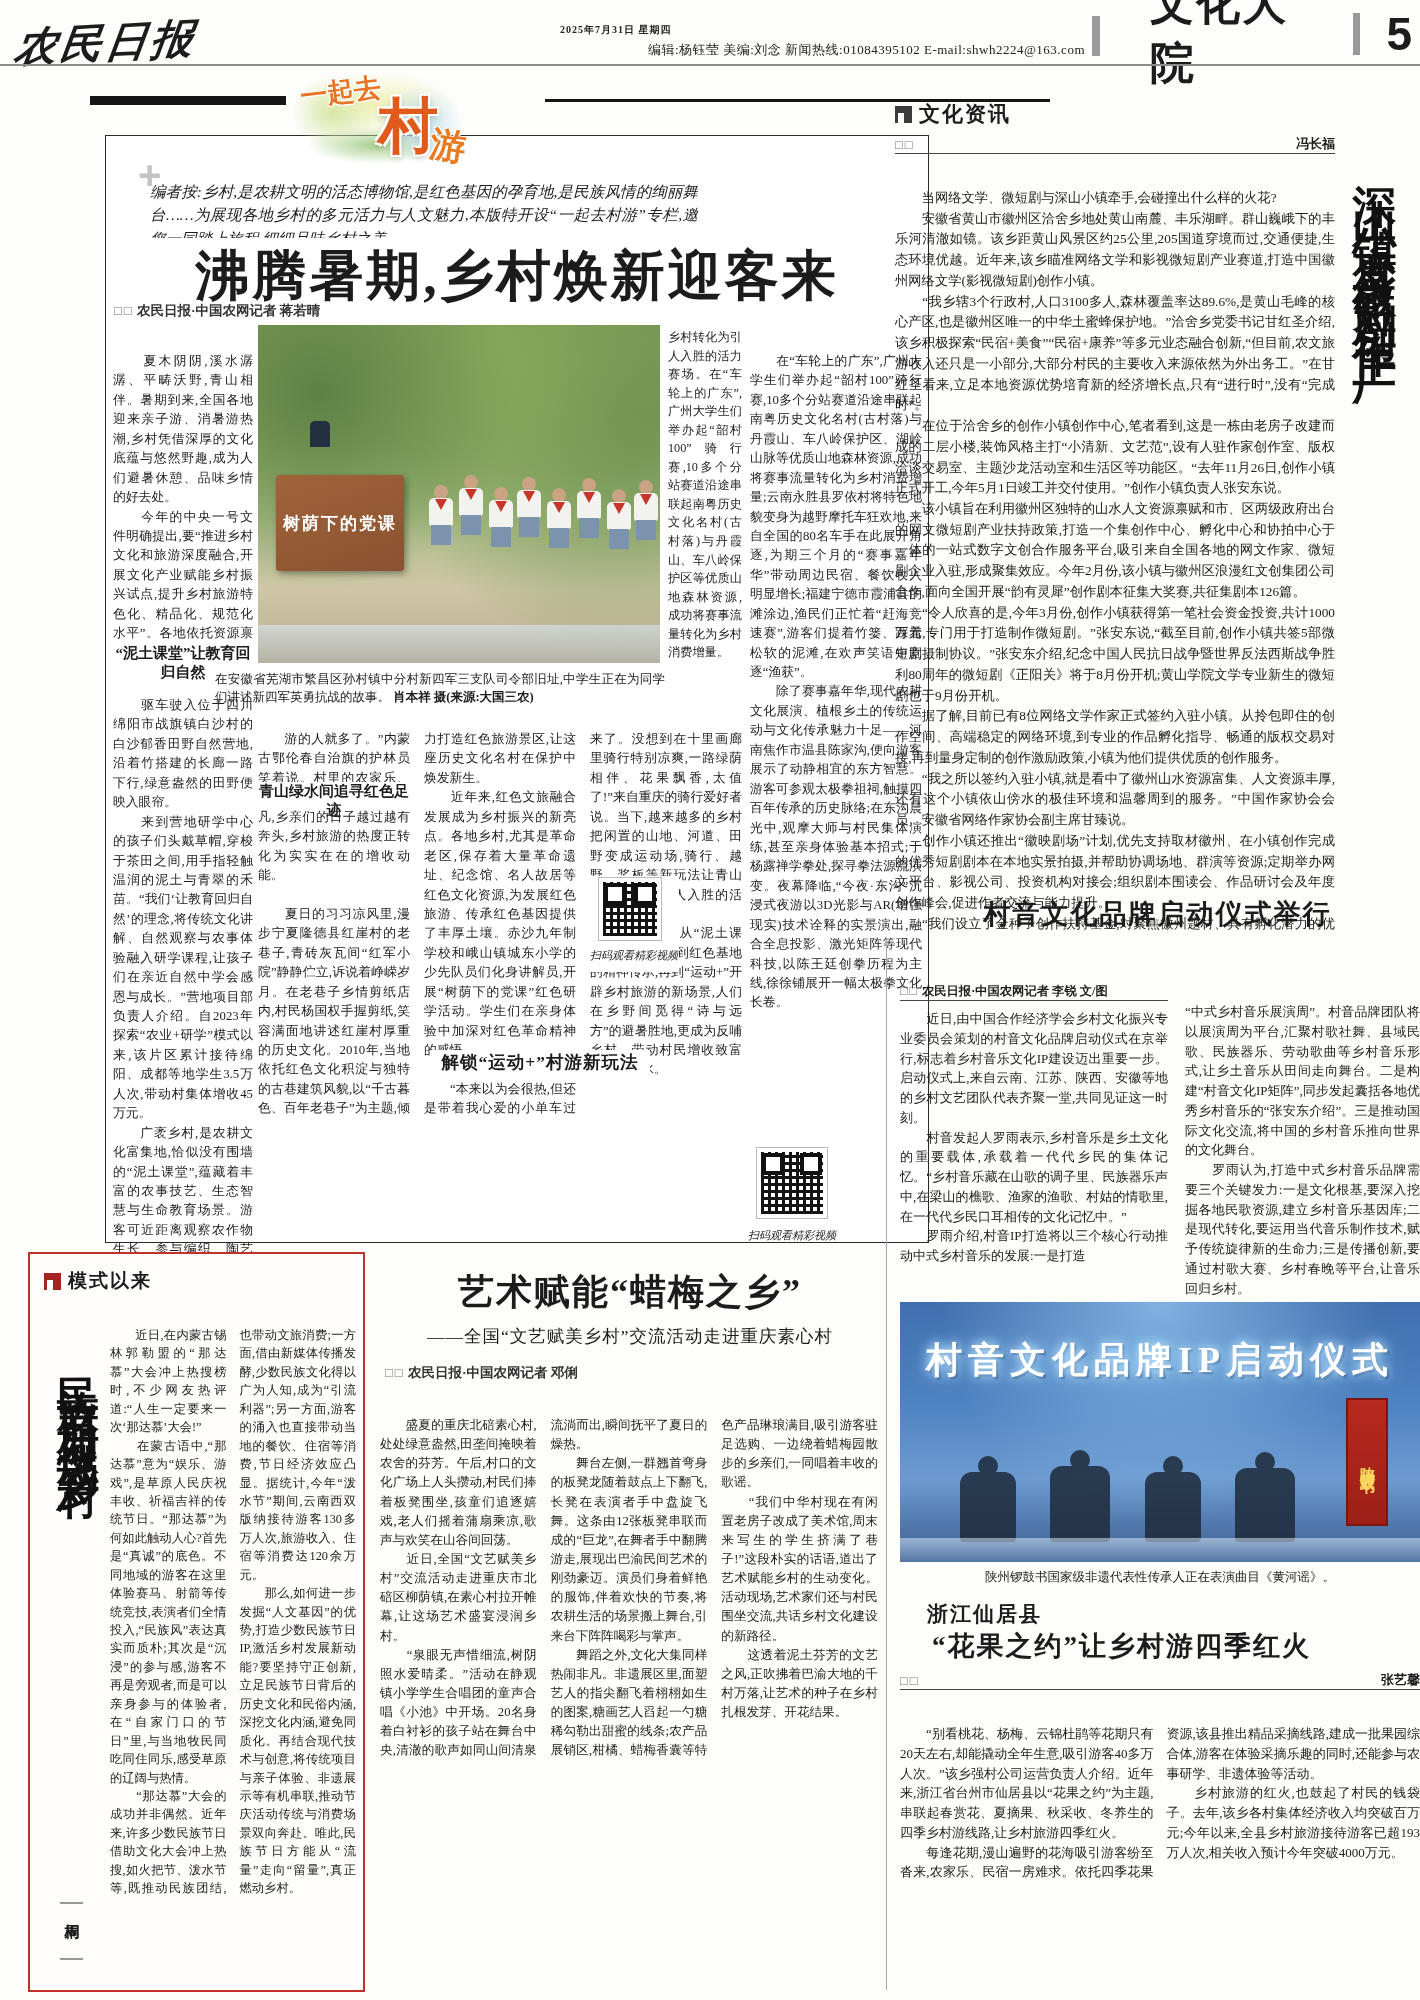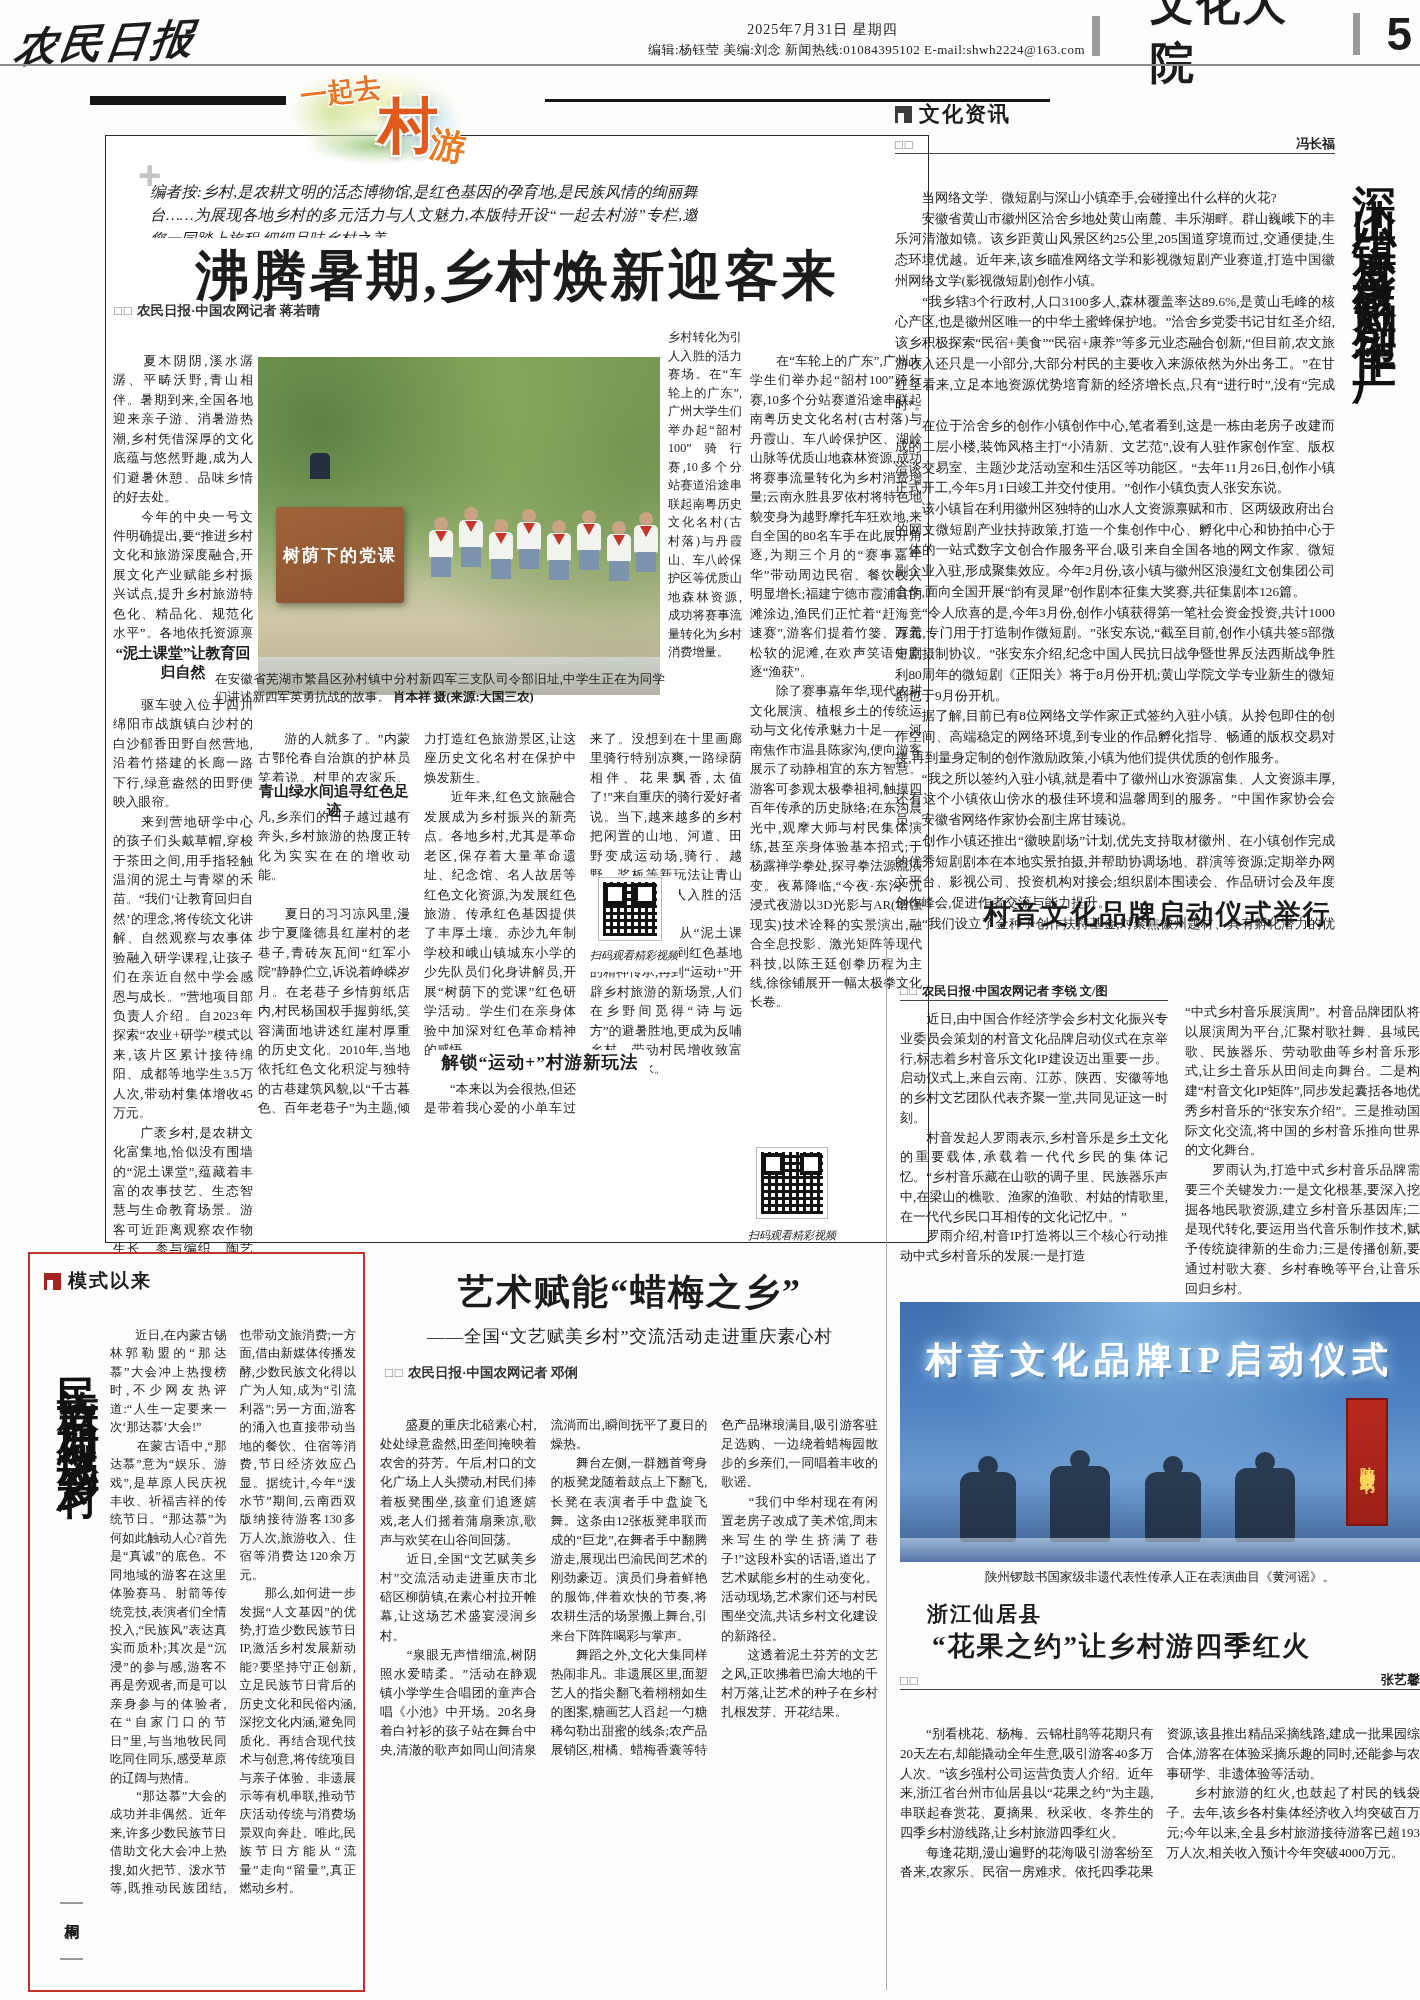--- a/index.html
+++ b/index.html
@@ -5,21 +5,21 @@
   html,body{margin:0;padding:0;background:#e8e8e4;}
   #page{position:relative;width:1420px;height:2000px;background:#fdfdfb;margin:0 auto;
         font-family:"Liberation Serif","DejaVu Serif",serif;color:#1c1c1c;overflow:hidden;}
   .abs{position:absolute;box-sizing:border-box;}
   .paras{white-space:pre-line;text-align:justify;overflow:hidden;margin-top:24px;}
   .jtext{text-align:justify;overflow:hidden;}
   .sans{font-family:"Liberation Sans","DejaVu Sans",sans-serif;}
   
   .logo{font-size:42px;font-weight:bold;font-style:italic;transform:skewX(-10deg) rotate(-3deg);letter-spacing:3px;}
   .hdr-meta{font-size:13px;line-height:20px;color:#222;}
-  .hdr-date{text-align:center;font-size:14px;letter-spacing:1px;}
+  .hdr-date{text-align:left;font-size:10px;letter-spacing:1px;font-weight:bold;}
   .hdr-editors{text-align:right;letter-spacing:.5px;}
   .hdr-bar{background:#9a9a9a;}
   .sect-title{font-size:44px;font-weight:bold;letter-spacing:2px;}
   .page-num{font-size:46px;font-weight:bold;}
   .rule{background:#8c8c8c;}
   
   #main-box{border:1px solid #2a2a2a;background:#fff;}
   .thick-bar{background:#161616;}
   .plus-mark{color:#c4c4c2;font-size:40px;font-weight:bold;line-height:30px;}
   .badge{border-radius:45% 55% 50% 50%;
@@ -140,21 +140,21 @@
   </div>
 
   <div class="abs ed-note jtext" style="left:150px;top:180px;width:548px;height:58px;">编者按:乡村,是农耕文明的活态博物馆,是红色基因的孕育地,是民族风情的绚丽舞台……为展现各地乡村的多元活力与人文魅力,本版特开设“一起去村游”专栏,邀您一同踏上旅程,细细品味乡村之美。</div>
 
   <div class="abs main-headline" style="left:115px;top:240px;width:804px;height:62px;">沸腾暑期,乡村焕新迎客来</div>
   <div class="abs byline" style="left:114px;top:302px;width:300px;">
     <span class="marks">□□</span>
     <b>农民日报·中国农网记者 蒋若晴</b>
   </div>
 
-  <div class="abs photo1" style="left:258px;top:325px;width:402px;height:338px;margin-top:32px;">
+  <div class="abs photo1" style="left:258px;top:325px;width:402px;height:338px;">
     <div class="p1-sign abs" style="left:18px;top:150px;width:128px;height:96px;">树荫下的党课</div>
     <div>
       <div class="fig" style="left:170px;top:160px;">
           <div class="head"></div>
           <div class="shirt"></div>
           <div class="scarf"></div>
           <div class="pants"></div>
         </div>
       <div class="fig" style="left:200px;top:150px;">
           <div class="head"></div>

